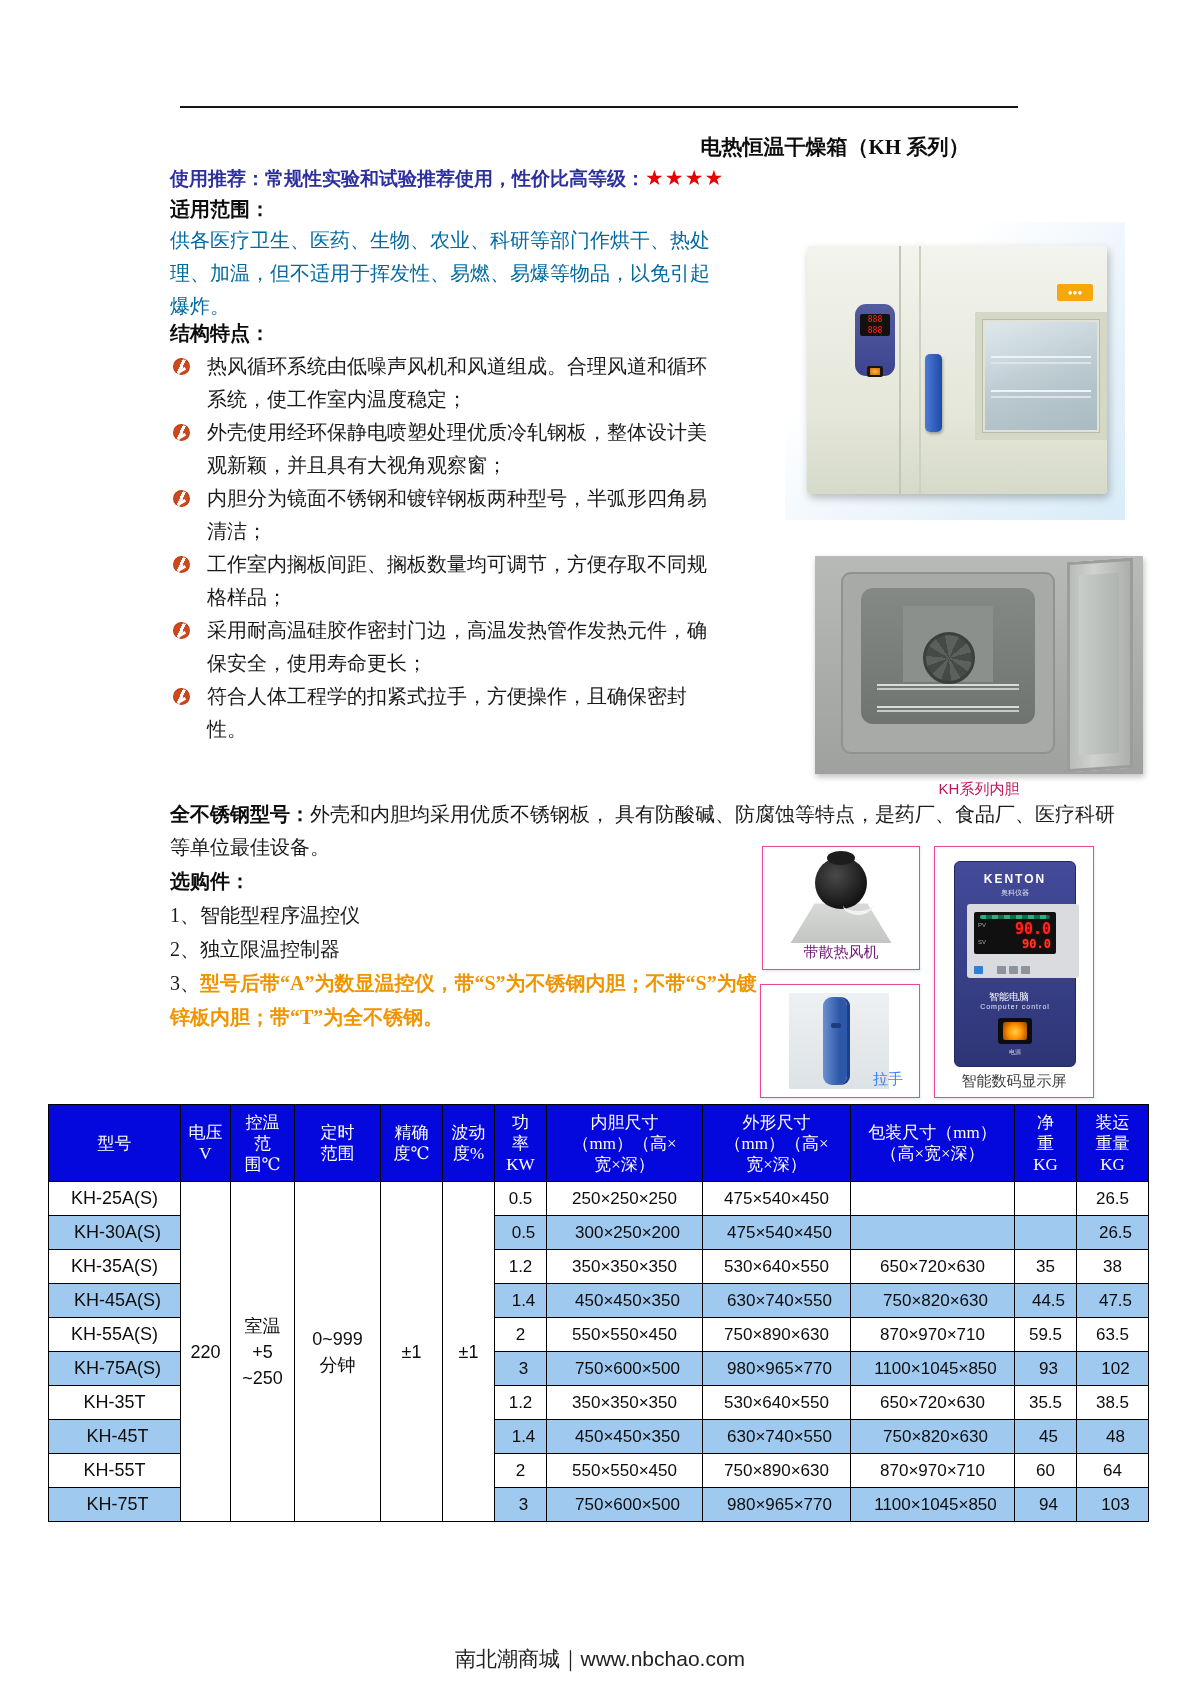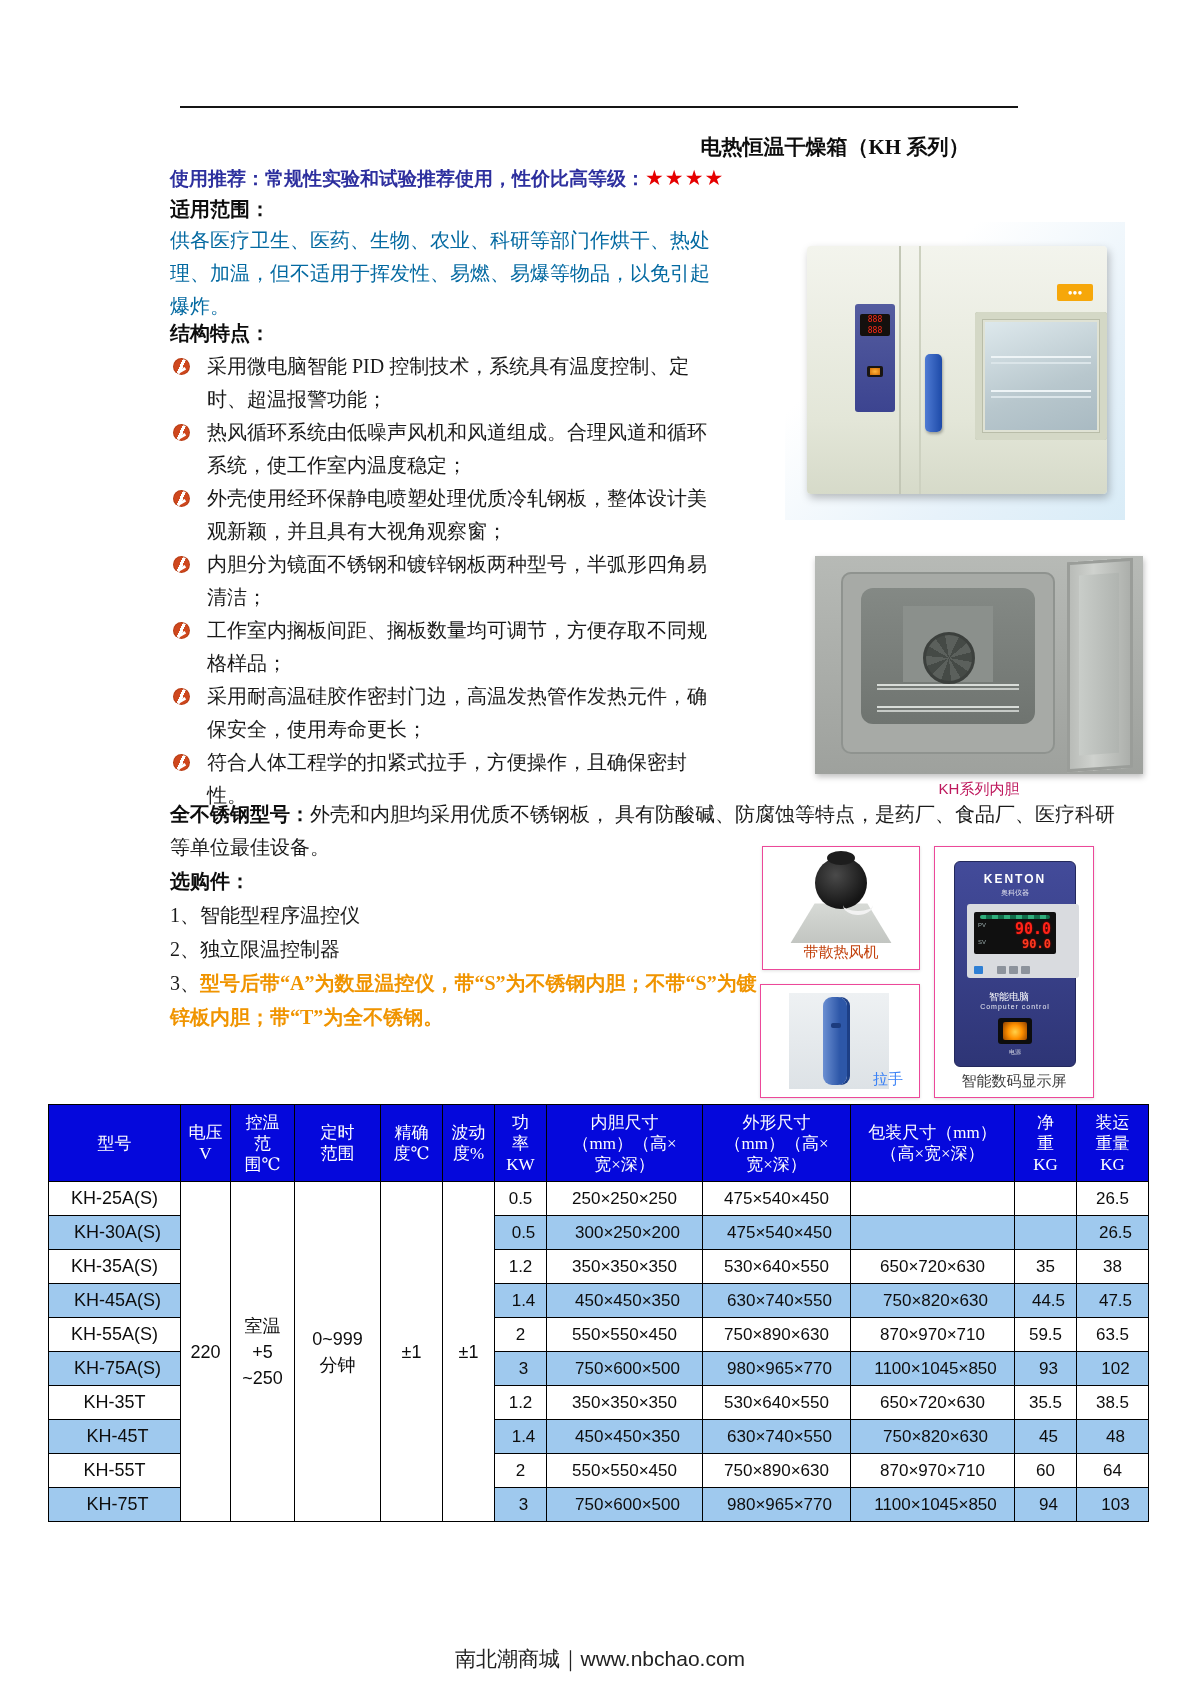--- a/index.html
+++ b/index.html
@@ -30,21 +30,21 @@
 
   .options{left:170px;top:864px;width:592px;font-size:20px;line-height:34px;color:#1a1a1a;}
   .options .opt-head{font-weight:bold;color:#0d0d0d;}
   .orange{color:#f09400;font-weight:bold;}
 
   
   .oven{left:785px;top:222px;width:340px;height:298px;background:linear-gradient(135deg,#ffffff 30%,#e7f2fa 70%,#d9ecf7 100%);}
   .oven .cab{position:absolute;left:22px;top:24px;width:300px;height:248px;border-radius:4px;
              background:linear-gradient(180deg,#f3f4ed,#e3e6d8 70%,#d6dac9);box-shadow:2px 4px 8px rgba(0,0,0,.25);}
   .oven .side-edge{position:absolute;left:92px;top:0;width:2px;height:248px;background:#c3c7b6;}
-  .oven .panel{position:absolute;left:48px;top:58px;width:40px;height:108px;background:linear-gradient(180deg,#545c9f,#3c4490);border-radius:3px;}
+  .oven .panel{position:absolute;left:48px;top:58px;width:40px;height:72px;background:linear-gradient(180deg,#545c9f,#3c4490);border-radius:11px;}
   .oven .led{position:absolute;left:5px;top:10px;width:30px;height:22px;background:#14100e;border-radius:2px;
              color:#ff2a18;font-family:"DejaVu Sans Mono",monospace;font-size:8px;line-height:11px;text-align:center;}
   .oven .pbtn{position:absolute;left:12px;top:62px;width:16px;height:11px;background:#191512;border-radius:2px;}
   .oven .pbtn i{position:absolute;left:3px;top:2px;width:10px;height:7px;background:radial-gradient(#ffb43c,#d26a00);display:block;}
   .oven .handle{position:absolute;left:118px;top:108px;width:17px;height:78px;border-radius:5px;
                 background:linear-gradient(90deg,#4f7bd4,#1d4aa8);box-shadow:1px 2px 3px rgba(0,0,0,.3);}
   .oven .door-edge{position:absolute;left:112px;top:0;width:2px;height:248px;background:#cdd1c0;}
   .oven .win{position:absolute;left:168px;top:66px;width:132px;height:128px;background:#dfe2d4;border-radius:3px;
              box-shadow:inset 0 0 0 7px #d4d8c6,inset 0 0 0 8px #b9bda9;}
   .oven .glass{position:absolute;left:10px;top:10px;width:112px;height:108px;background:linear-gradient(160deg,#dde8ec,#b8c7cd 60%,#a9bac2);}
@@ -67,21 +67,21 @@
   .interior .cap{position:absolute;left:0;top:224px;width:328px;text-align:center;font-size:15px;color:#be185d;font-family:"Liberation Sans",sans-serif;}
 
   
   .acc{background:#fff;border:1px solid #ec4899;box-shadow:0 1px 3px rgba(0,0,0,.12);}
   .fanbox{left:762px;top:846px;width:156px;height:122px;}
   .fanbox .plate{position:absolute;left:18px;top:52px;width:120px;height:44px;background:linear-gradient(180deg,#d9dcd8,#c2c5c1);
                  clip-path:polygon(8% 100%,92% 100%,72% 10%,28% 10%);}
   .fanbox .motor{position:absolute;left:52px;top:10px;width:52px;height:52px;border-radius:50%;background:radial-gradient(circle at 40% 35%,#4a4a4a,#151515 70%);}
   .fanbox .dome{position:absolute;left:64px;top:4px;width:28px;height:14px;border-radius:50%;background:#1d1d1d;}
   .fanbox .cable{position:absolute;left:80px;top:48px;width:30px;height:16px;border:0;border-bottom:4px solid #f2f2f2;border-radius:50%;}
-  .fanbox .cap{position:absolute;left:0;top:96px;width:156px;text-align:center;font-size:15px;color:#c2410c;font-family:"Liberation Sans",sans-serif;}
+  .fanbox .cap{position:absolute;left:0;top:96px;width:156px;text-align:center;font-size:15px;color:#701a75;font-family:"Liberation Sans",sans-serif;}
 
   .handlebox{left:760px;top:984px;width:158px;height:112px;}
   .handlebox .bgph{position:absolute;left:28px;top:8px;width:100px;height:96px;background:linear-gradient(180deg,#eef1f3,#dde2e6);}
   .handlebox .bar{position:absolute;left:62px;top:12px;width:24px;height:88px;border-radius:9px;background:linear-gradient(90deg,#6b8fd2,#2d57a8 70%);box-shadow:3px 0 0 #1d3f86;}
   .handlebox .notch{position:absolute;left:70px;top:38px;width:10px;height:5px;background:#1c3c7e;border-radius:2px;}
   .handlebox .cap{position:absolute;right:16px;bottom:8px;font-size:15px;color:#3b82f6;font-family:"Liberation Sans",sans-serif;}
 
   .ctrlbox{left:934px;top:846px;width:158px;height:250px;}
   .ctrl-panel{position:absolute;left:19px;top:14px;width:120px;height:204px;border-radius:6px;
               background:linear-gradient(180deg,#434b9a,#2e3576);border:1px solid #23285c;
@@ -131,21 +131,20 @@
   </div>
 
   <div class="abs scope">
     <div class="h20">适用范围：</div>
     <div class="body20">供各医疗卫生、医药、生物、农业、科研等部门作烘干、热处理、加温，但不适用于挥发性、易燃、易爆等物品，以免引起爆炸。</div>
   </div>
 
   <div class="abs features">
     <div class="h20">结构特点：</div>
     <ul>
-      <li><span class="bullet"></span><span>采用微电脑智能 PID 控制技术，系统具有温度控制、定时、超温报警功能；</span></li>
       <li><span class="bullet"></span><span>热风循环系统由低噪声风机和风道组成。合理风道和循环系统，使工作室内温度稳定；</span></li>
       <li><span class="bullet"></span><span>外壳使用经环保静电喷塑处理优质冷轧钢板，整体设计美观新颖，并且具有大视角观察窗；</span></li>
       <li><span class="bullet"></span><span>内胆分为镜面不锈钢和镀锌钢板两种型号，半弧形四角易清洁；</span></li>
       <li><span class="bullet"></span><span>工作室内搁板间距、搁板数量均可调节，方便存取不同规格样品；</span></li>
       <li><span class="bullet"></span><span>采用耐高温硅胶作密封门边，高温发热管作发热元件，确保安全，使用寿命更长；</span></li>
       <li><span class="bullet"></span><span>符合人体工程学的扣紧式拉手，方便操作，且确保密封性。</span></li>
     </ul>
   </div>
 
   <div class="abs stainless">

